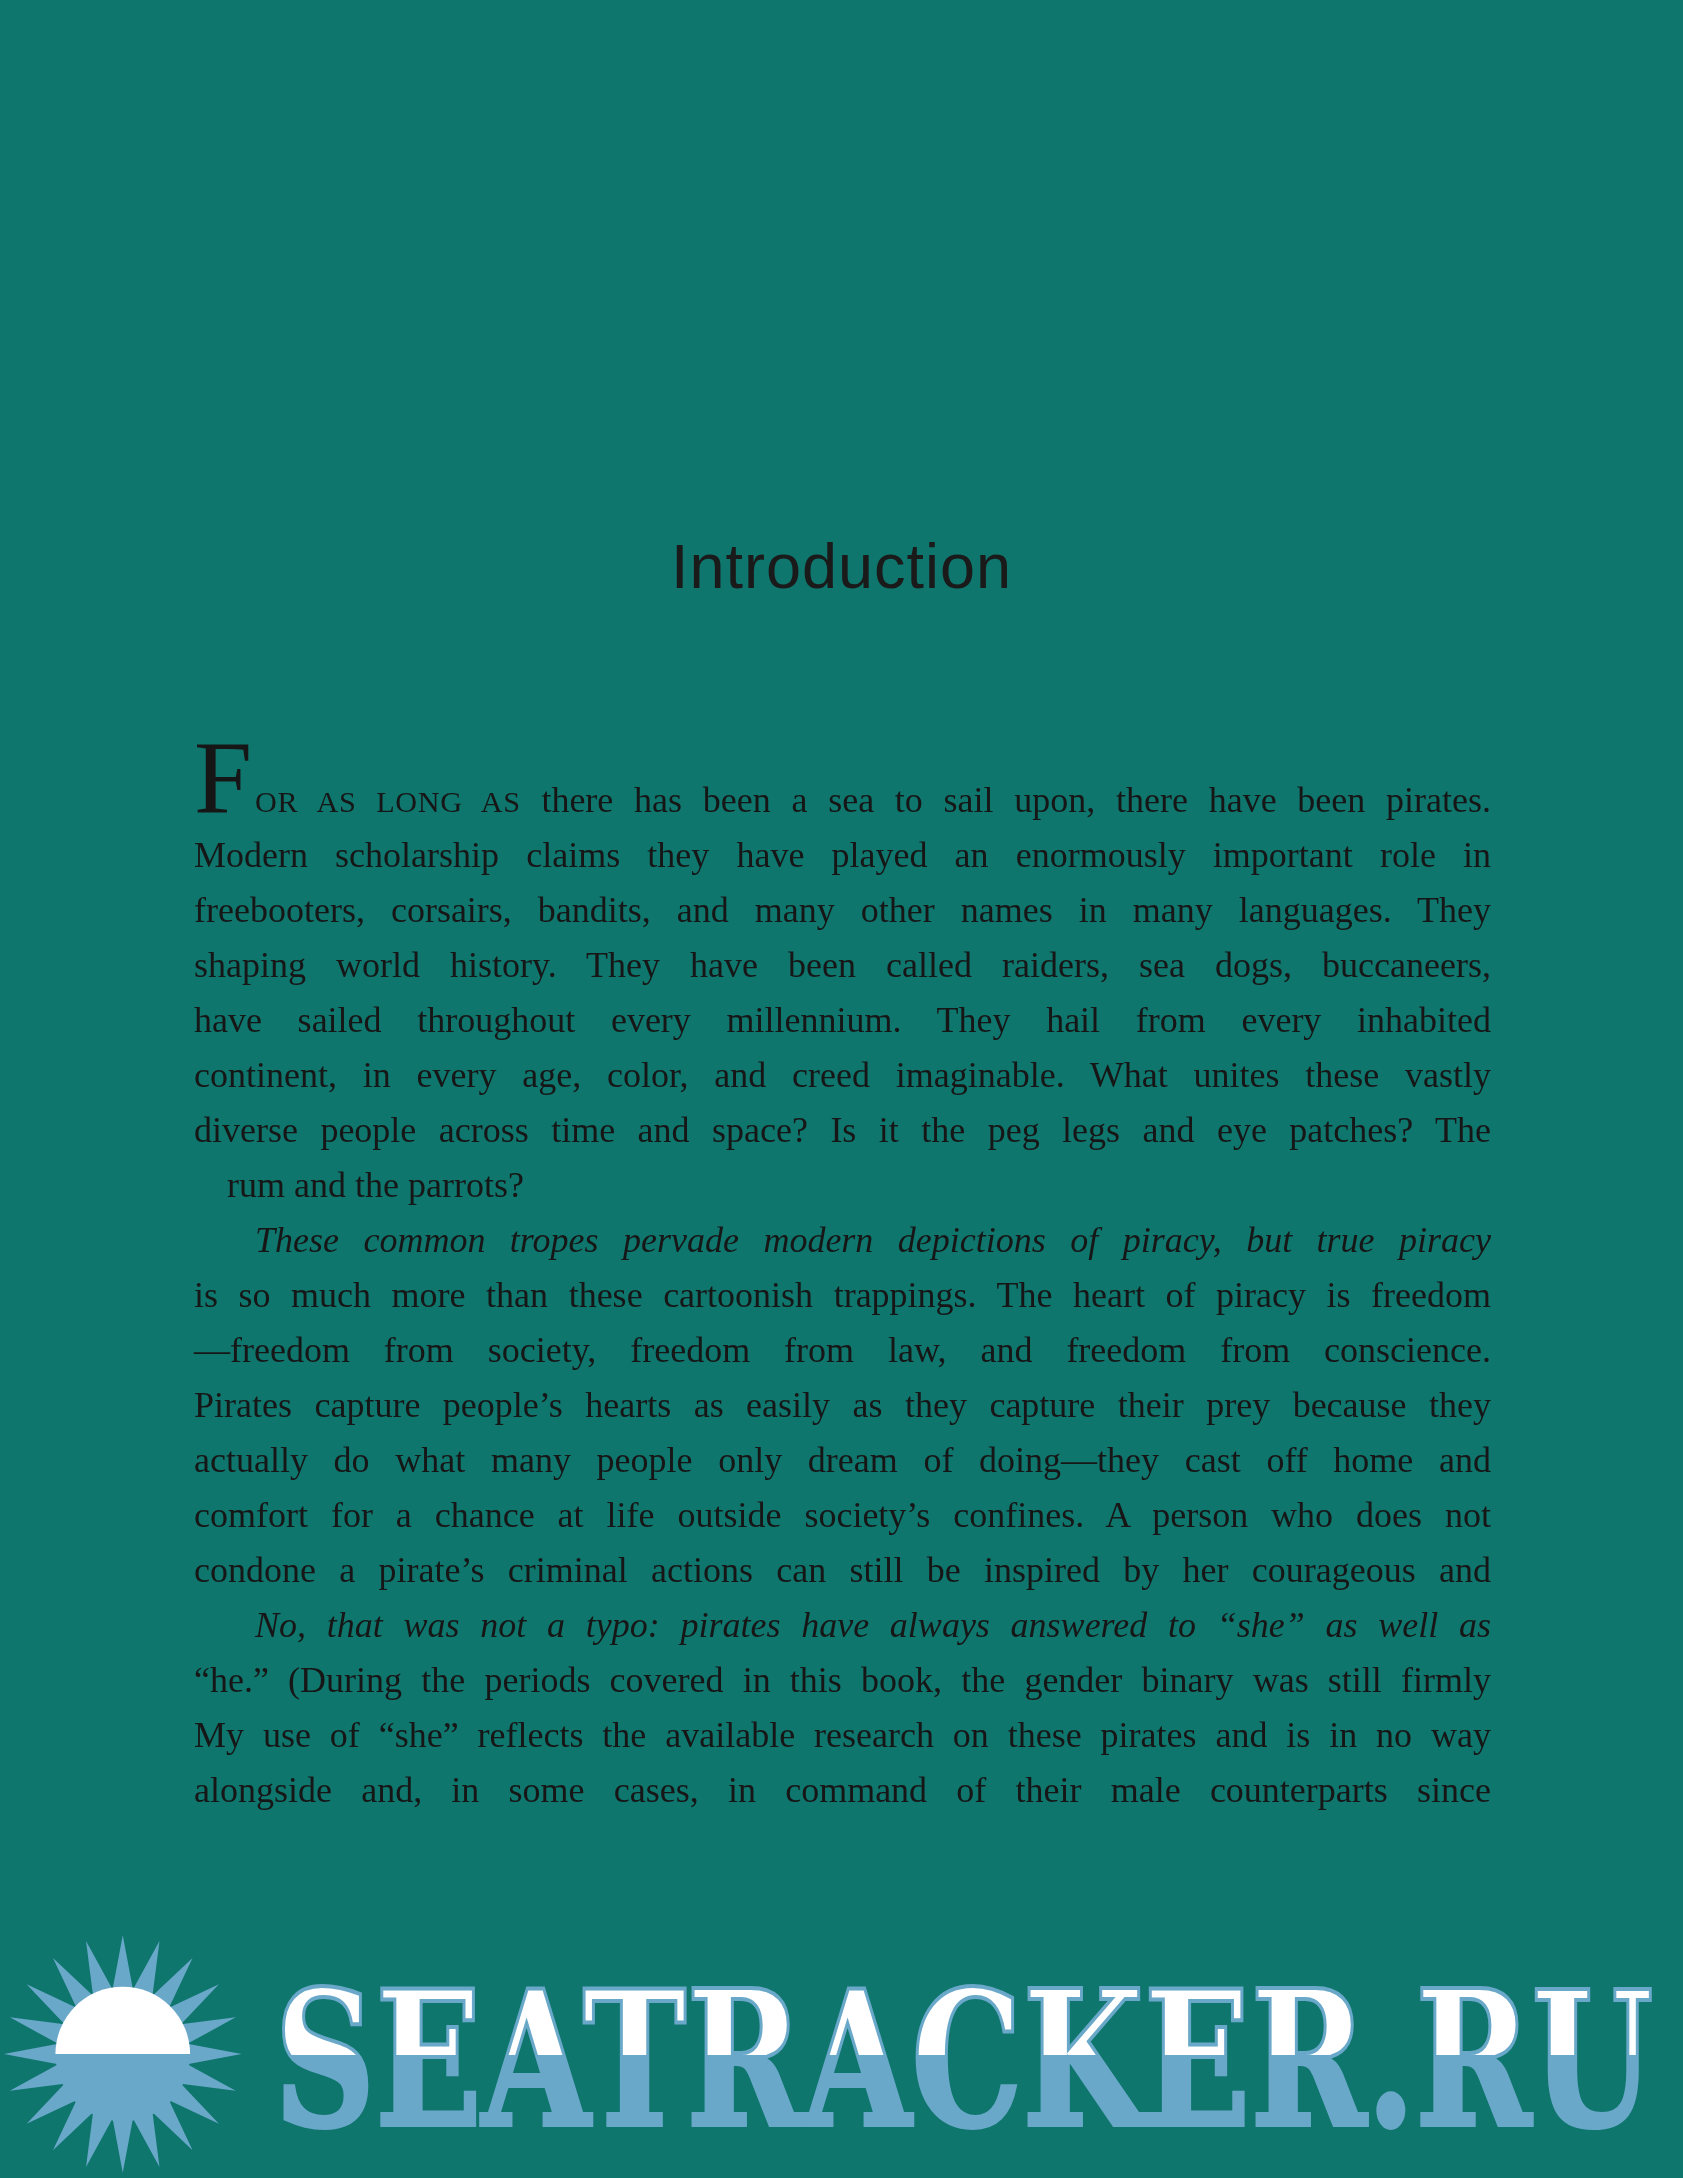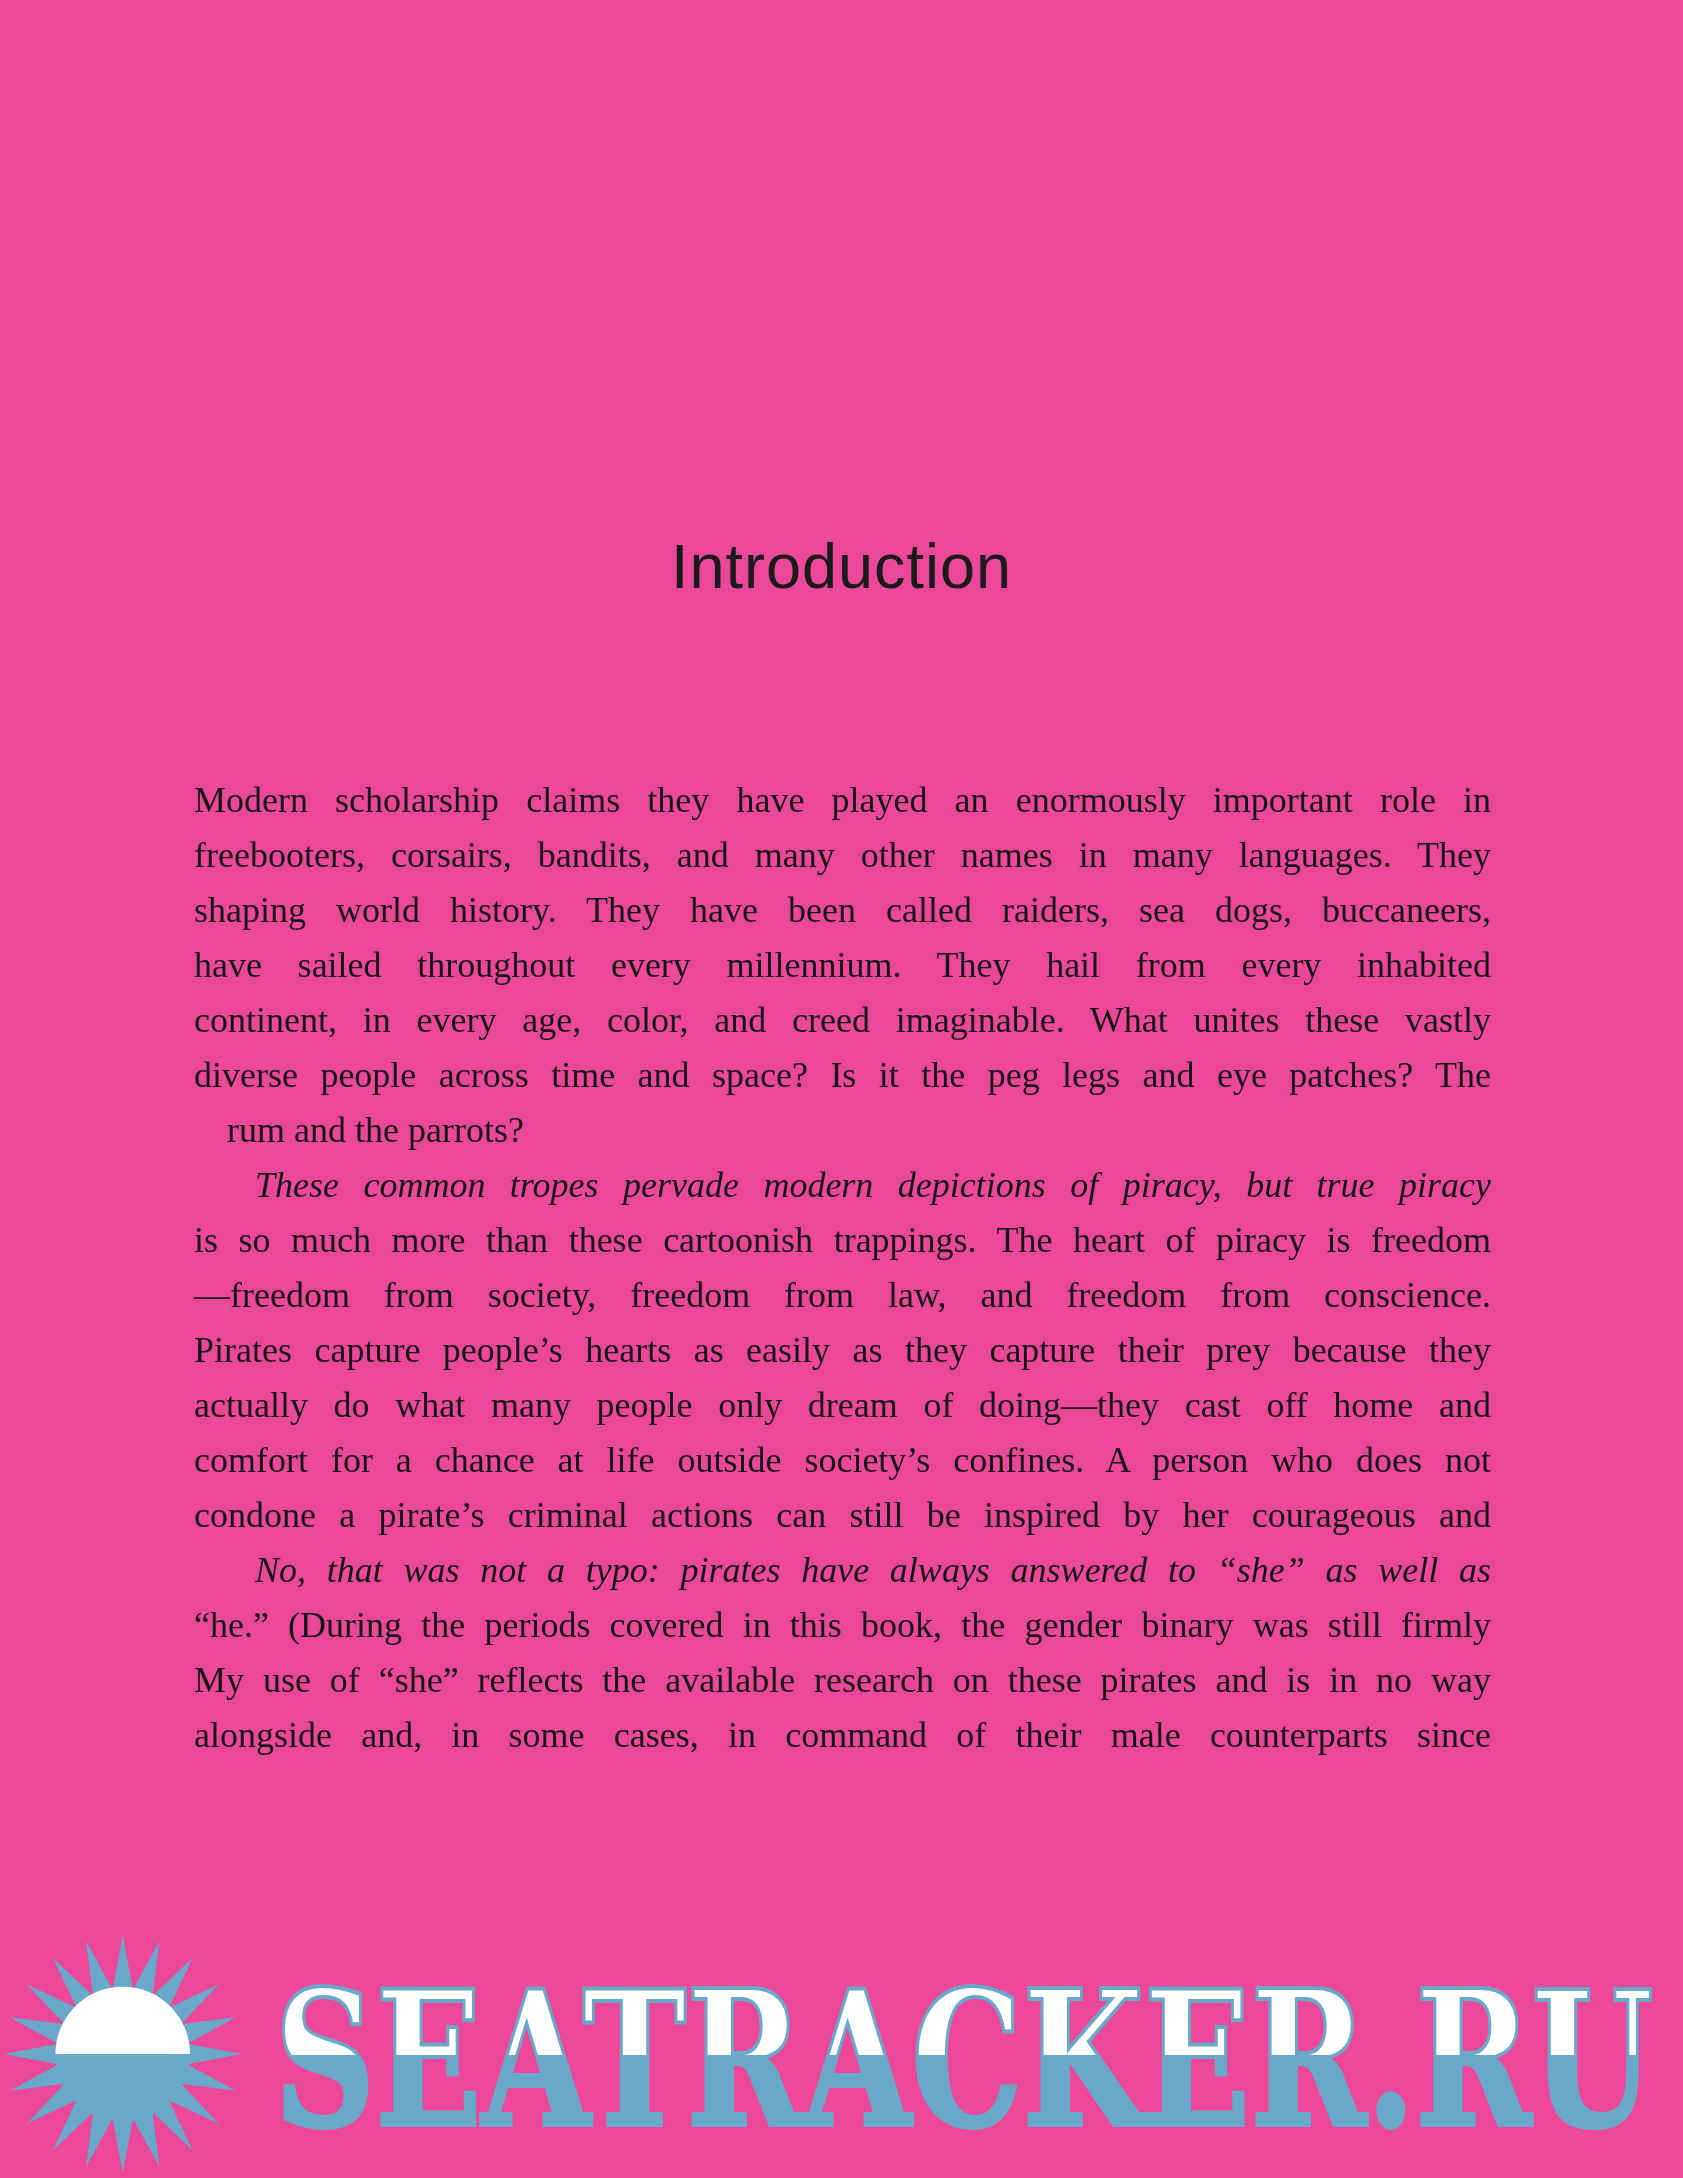--- a/index.html
+++ b/index.html
@@ -11,21 +11,21 @@
     width:1683px;height:2178px;
     background:#ffffff;
     font-family:"Liberation Serif","DejaVu Serif",serif;
     color:var(--ink);
     overflow:hidden;
     position:relative;
   }
   .page{
     position:absolute;inset:0;
     width:1683px;height:2178px;
-    background:#ec4899;
+    background:#0f766e;
   }
   .chapter-title{
     position:absolute;
     top:535px;left:0;width:1683px;
     margin:0;
     text-align:center;
     font-family:"Liberation Sans","DejaVu Sans",sans-serif;
     font-weight:400;
     font-size:63px;
     line-height:63px;
@@ -84,20 +84,21 @@
 </style>
 </head>
 <body>
 
 <div class="page">
 
   <h1 class="chapter-title">Introduction</h1>
 
   <div class="body-text" id="body-text">
       <div class="para">
+        <div class="line"><span class="initcap">F</span><span class="sc">or as long as</span> there has been a sea to sail upon, there have been pirates.</div>
         <div class="line">Modern scholarship claims they have played an enormously important role in</div>
         <div class="line">freebooters, corsairs, bandits, and many other names in many languages. They</div>
         <div class="line">shaping world history. They have been called raiders, sea dogs, buccaneers,</div>
         <div class="line">have sailed throughout every millennium. They hail from every inhabited</div>
         <div class="line">continent, in every age, color, and creed imaginable. What unites these vastly</div>
         <div class="line">diverse people across time and space? Is it the peg legs and eye patches? The</div>
         <div class="line endline">rum and the parrots?</div>
       </div>
       <div class="para">
         <div class="line indent">These common tropes pervade modern depictions of piracy, but true piracy</div>

